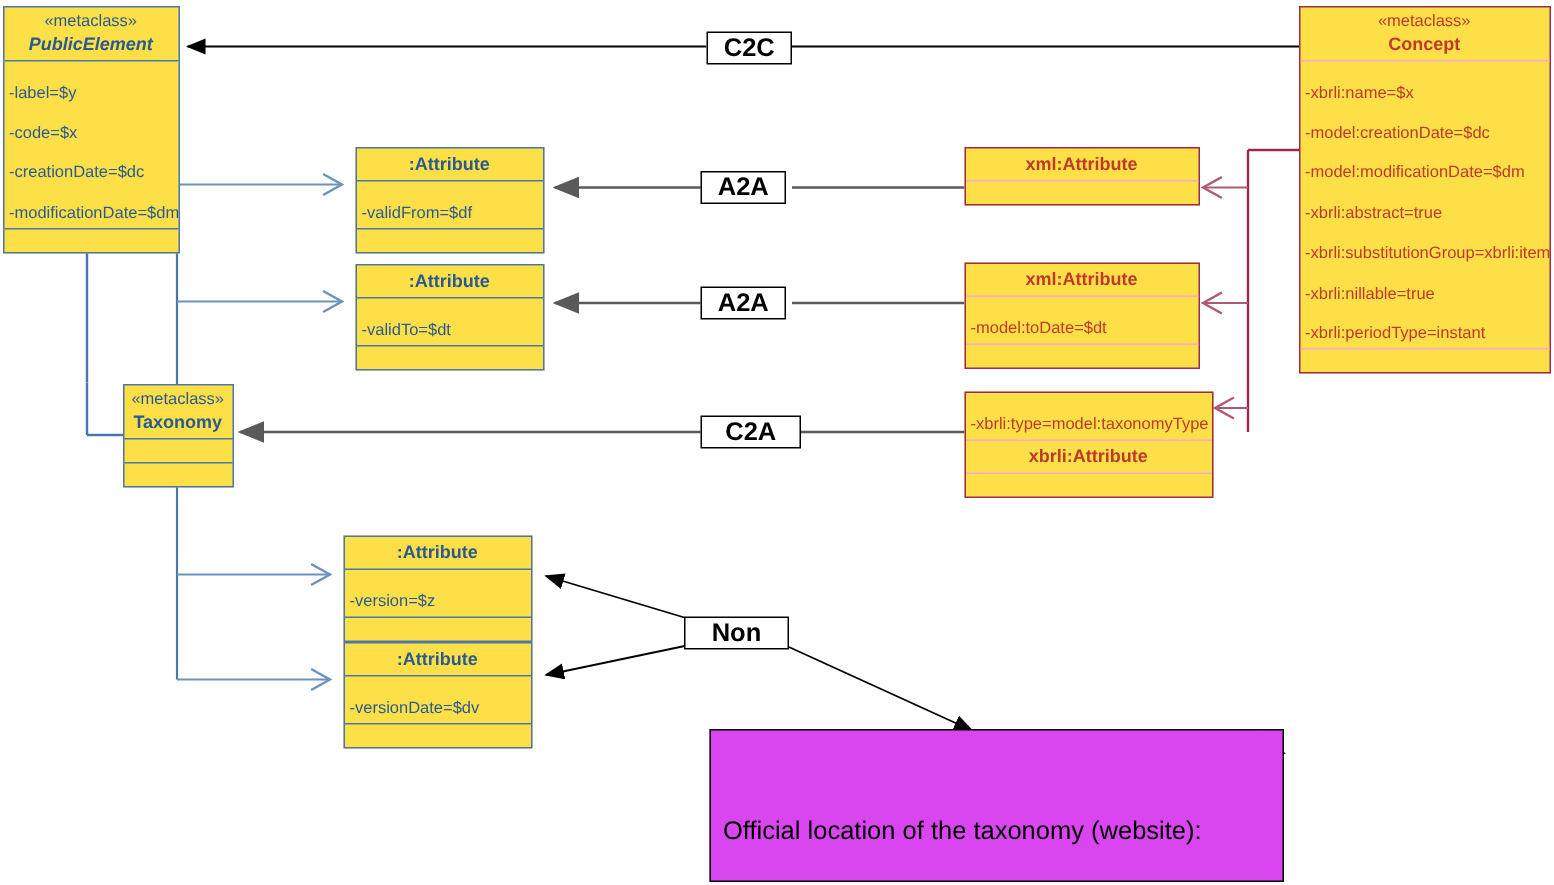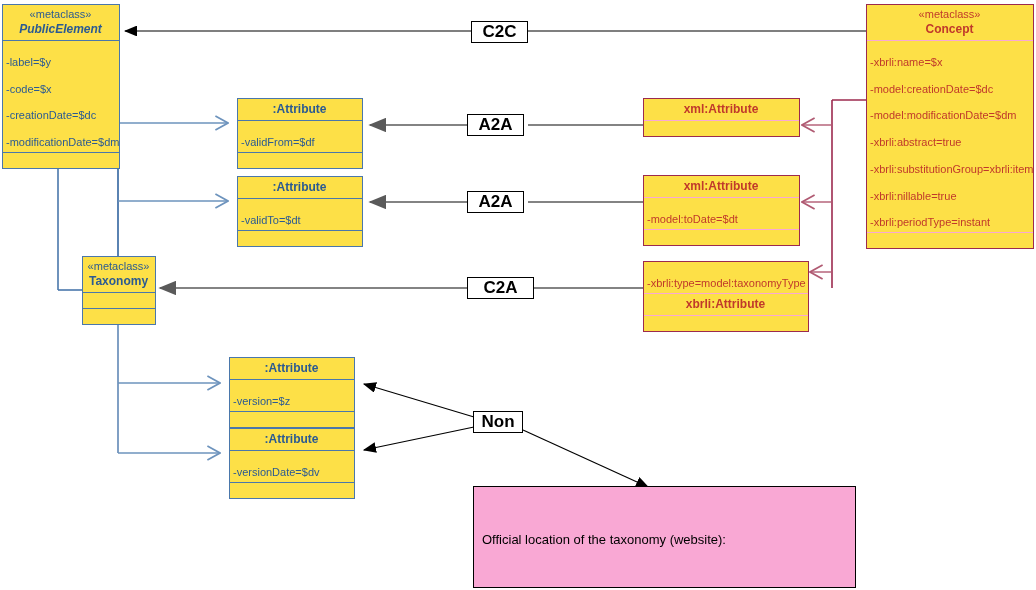--- a/index.html
+++ b/index.html
@@ -96,23 +96,23 @@
     font-size: 17px;
     text-align: center;
     line-height: 20px;
     height: 22px;
   }
 
   
   .note {
     position: absolute;
     box-sizing: border-box;
-    background: #f9a8d4;
+    background: #d946ef;
     border: 1px solid #000000;
-    font-size: 13px;
+    font-size: 17px;
     color: #000000;
     line-height: 1.45;
     padding: 6px 8px;
     white-space: pre-wrap;
   }
 </style>
 </head>
 <body>
 
 <div id="canvas">
@@ -308,21 +308,21 @@
   </div>
 
   <div class="chip" style="left:471px; top:21px; width:57px;">C2C</div>
 
   <div class="chip" style="left:467px; top:114px; width:57px;">A2A</div>
 
   <div class="chip" style="left:467px; top:191px; width:57px;">A2A</div>
 
   <div class="chip" style="left:467px; top:277px; width:67px;">C2A</div>
 
-  <div class="chip" style="left:473px; top:411px; width:50px;">Non</div>
+  <div class="chip" style="left:456px; top:411px; width:70px;">Non</div>
 
   <div class="note" style="left:473px; top:486px; width:383px; height:102px;">
     <div>Official location of the taxonomy (website):</div>
     <div style="height:11px;"></div>
     
     
     
     
     
   </div>

